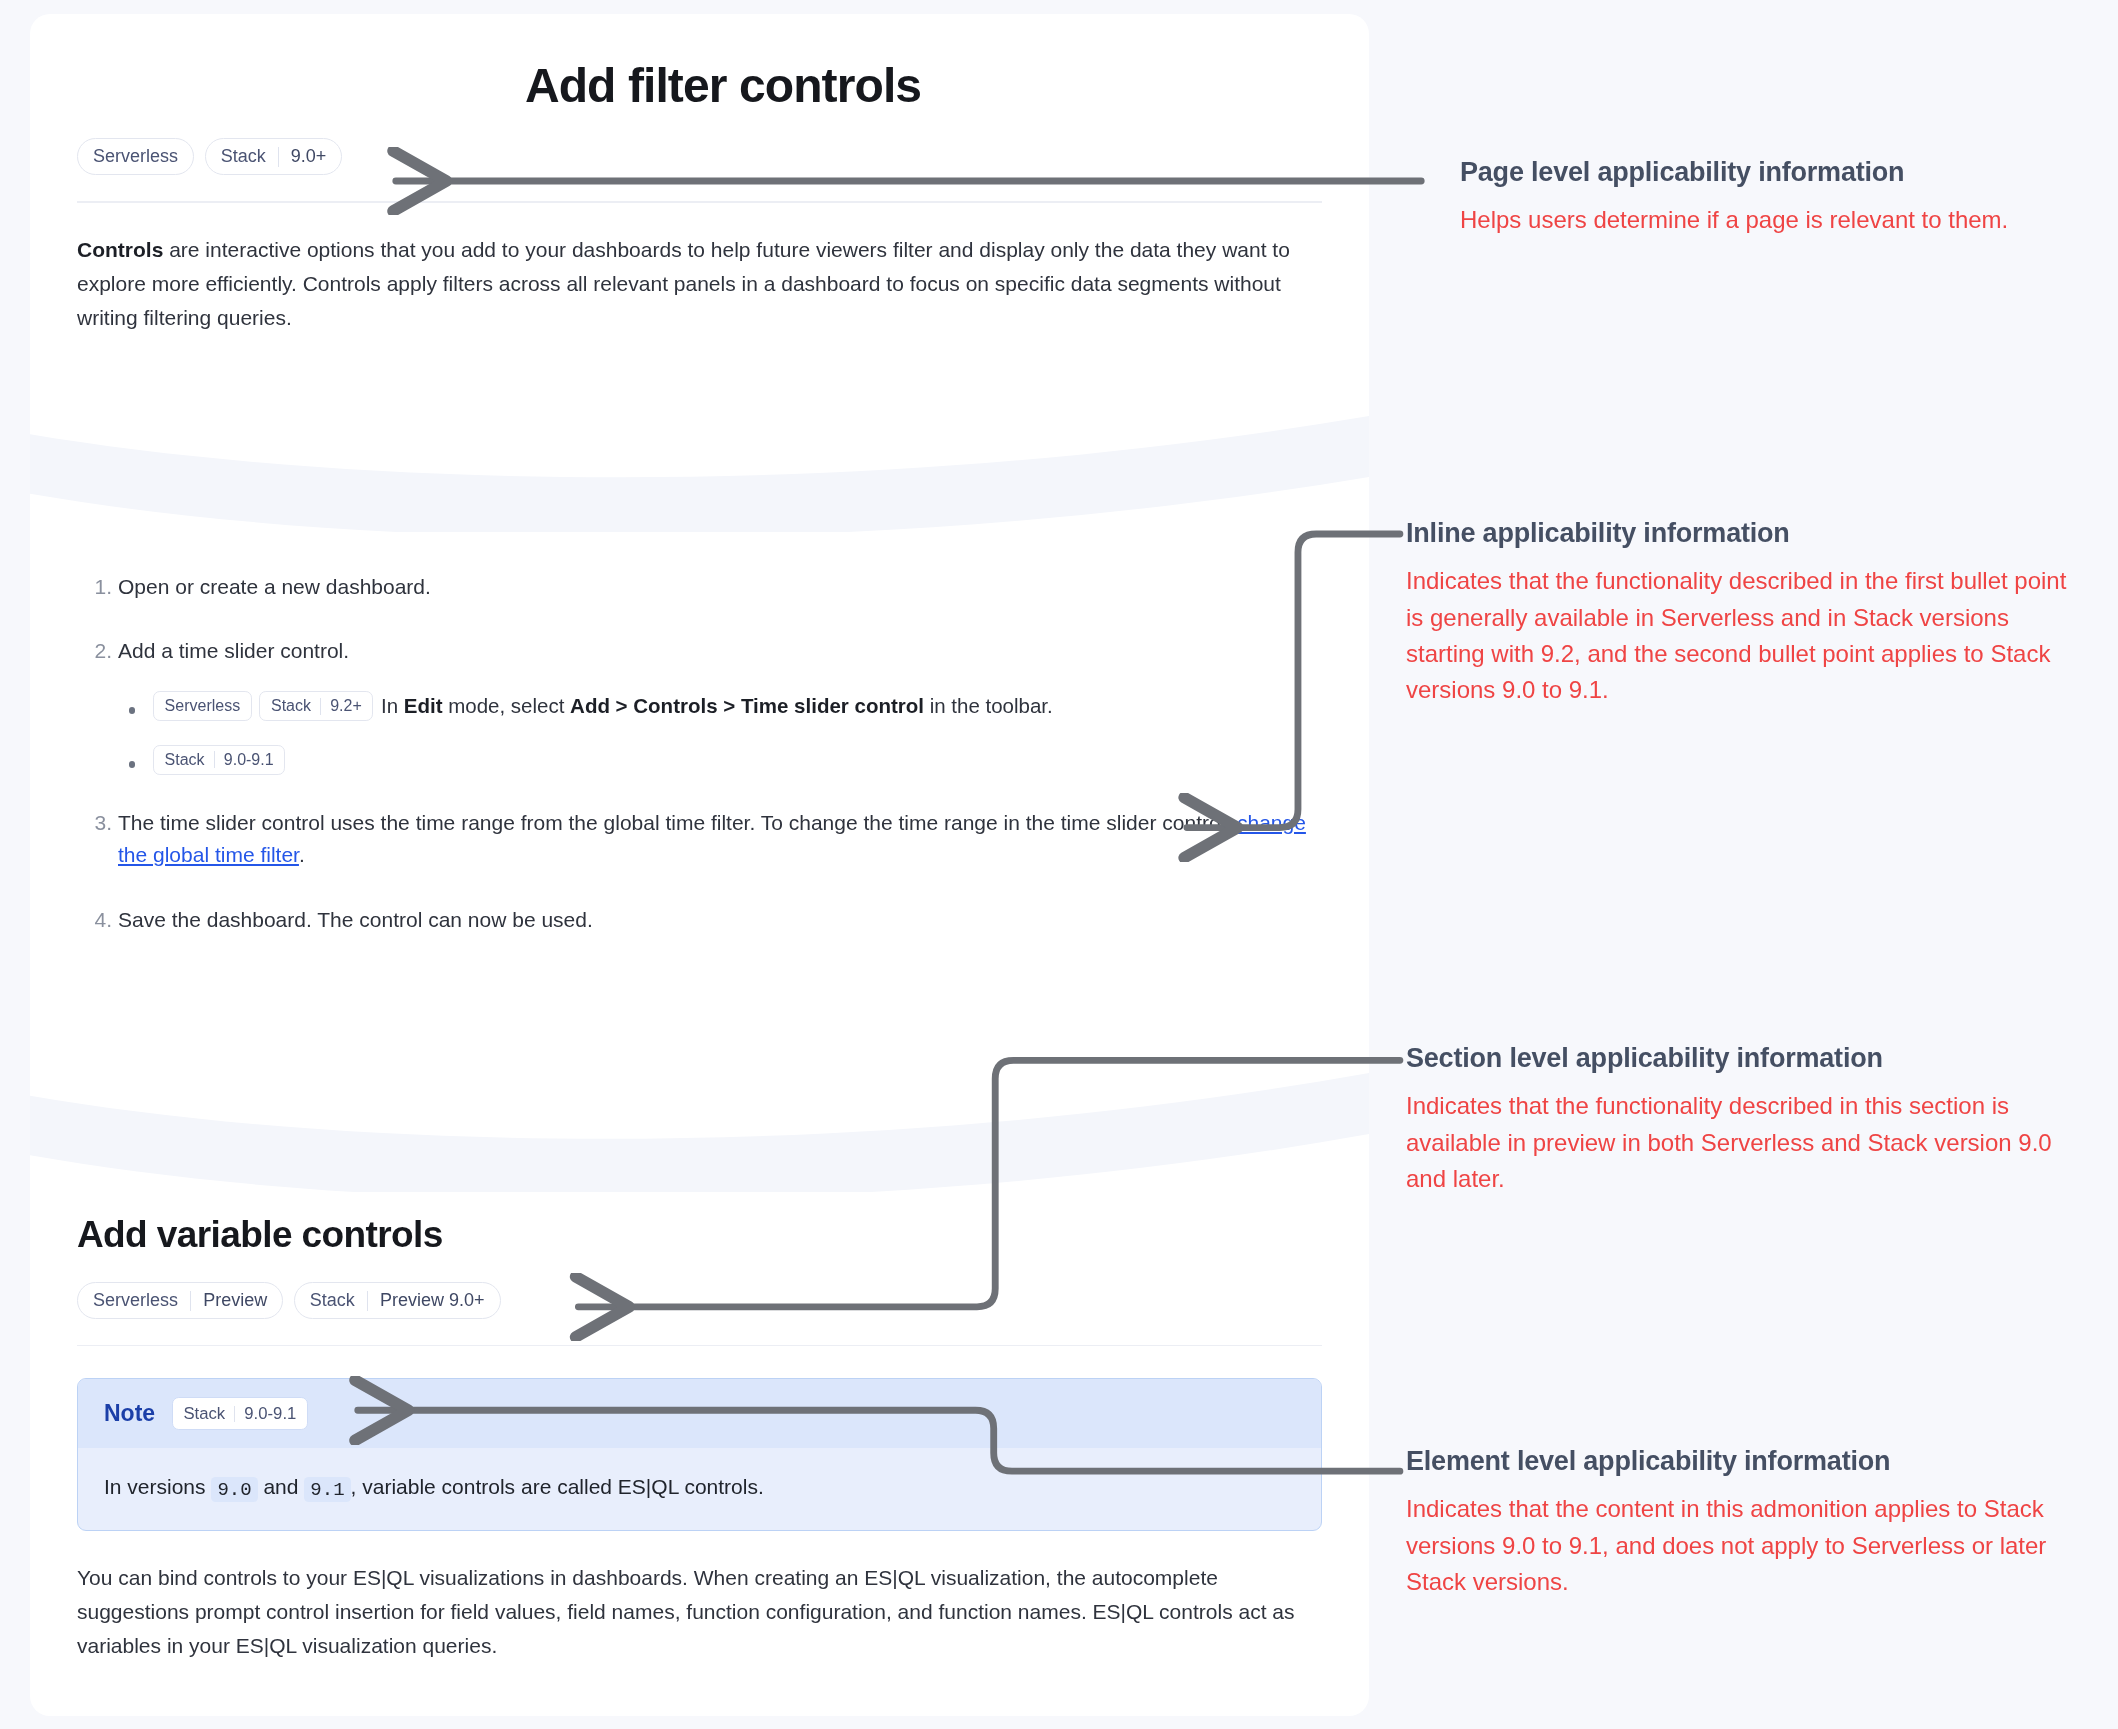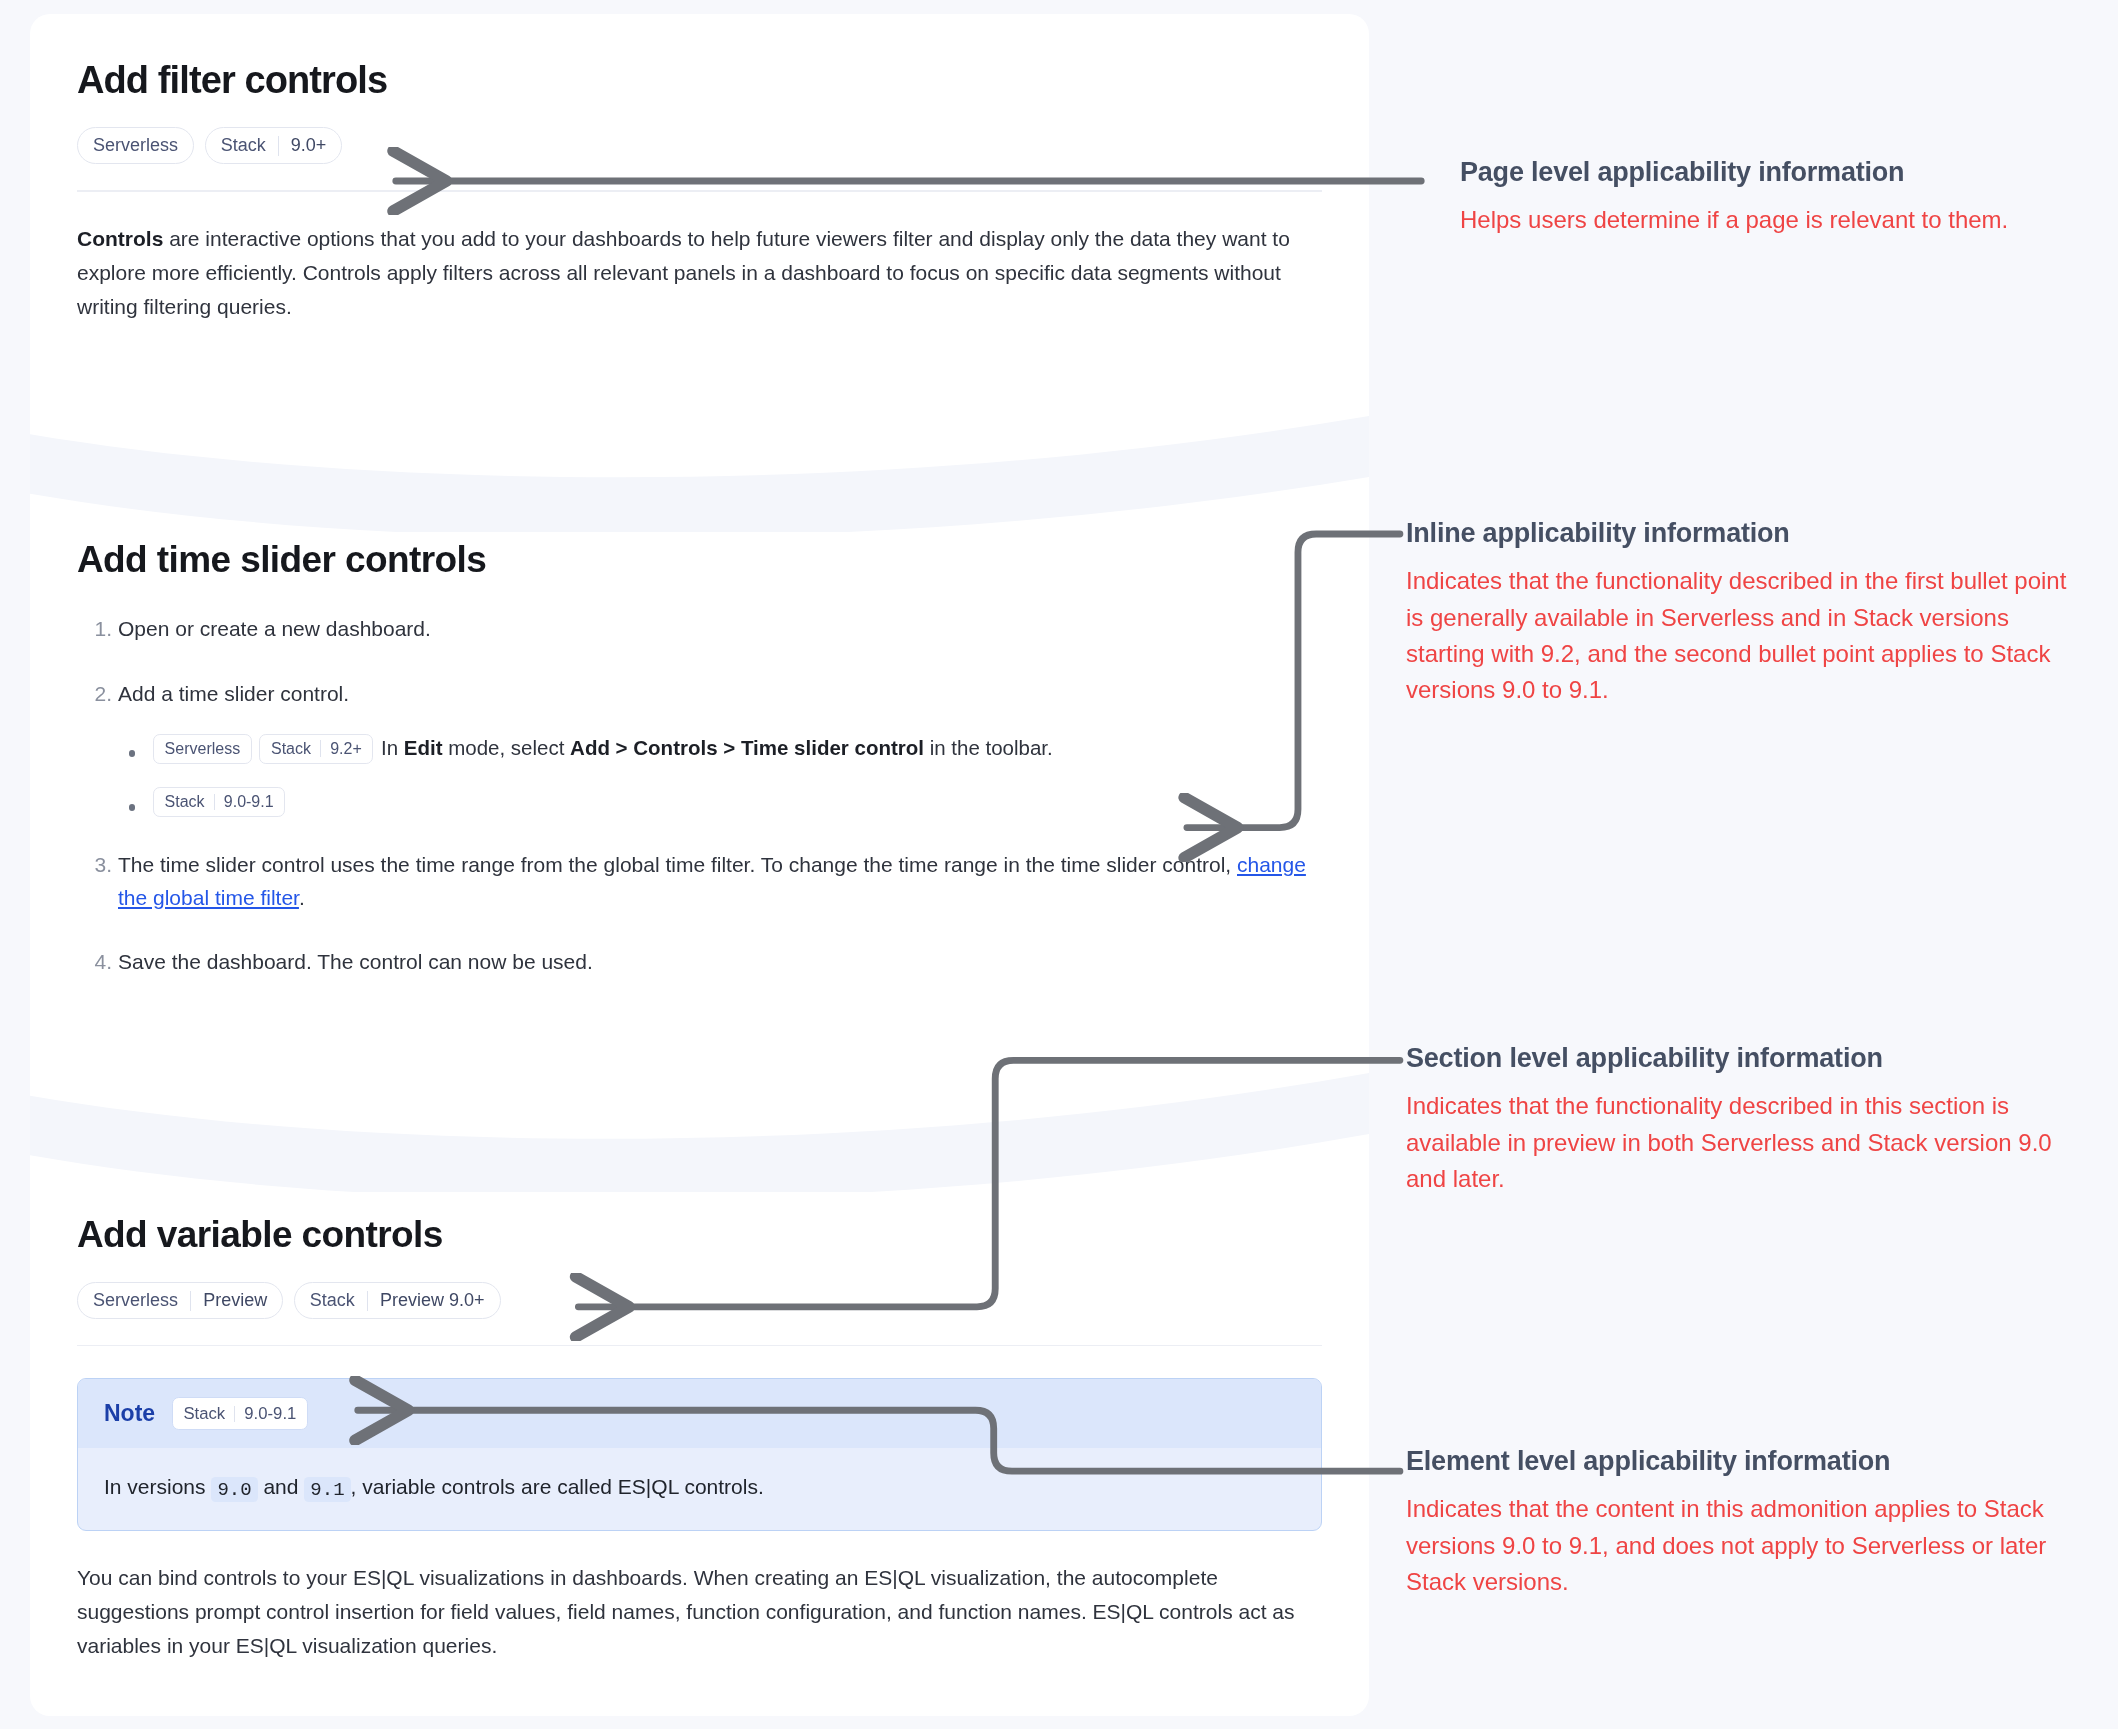--- a/index.html
+++ b/index.html
@@ -22,22 +22,23 @@
   
   .wave{position:absolute;left:0;width:1339px;height:145px;pointer-events:none;}
   .wave svg{display:block;width:100%;height:100%;}
 
   .block{position:absolute;left:0;width:1339px;}
 
   
   .s1{top:0px;padding:0;}
   h1.title{
     margin:0;padding:46px 0 0 47px;
-    font-size:38px;line-height:1.1;font-weight:bold;letter-spacing:-0.9px;
+    font-size:48px;line-height:1.1;font-weight:bold;letter-spacing:-0.9px;
     color:#16181d;
+    text-align:center;
   }
 
   
   .pill-row{display:flex;align-items:center;gap:10.6px;padding-left:47px;margin-top:26px;}
   .pill{
     display:inline-flex;align-items:center;
     border:1.2px solid #e3e6ef;border-radius:760px;background:#fff;
     height:37px;padding:0 15px;box-sizing:border-box;
     color:#4a5373;font-size:18px;white-space:nowrap;
   }
@@ -153,21 +154,20 @@
         <p class="body"><b>Controls</b><span> are interactive options that you add to your dashboards to help future viewers filter and display only the data they want to explore more efficiently. Controls apply filters across all relevant panels in a dashboard to focus on specific data segments without writing filtering queries.</span></p>
       </div>
 
       <div class="wave" style="top:373px;">
         <svg viewBox="0 0 1760 190" preserveAspectRatio="none">
           <path d="M0,62 C420,132 1100,150 1760,38 L1760,118 C1100,228 420,212 0,140 Z" fill="#f4f6fb"></path>
         </svg>
       </div>
 
       <div class="block" style="top:525px;">
-        <h2 class="h2">Add time slider controls</h2>
 
         <ol class="steps">
           <li>
             <span>Open or create a new dashboard.</span>
           </li>
           <li>
             <span>Add a time slider control.</span>
             <ul class="sub">
               <li>
                 <span class="pill-sm">

